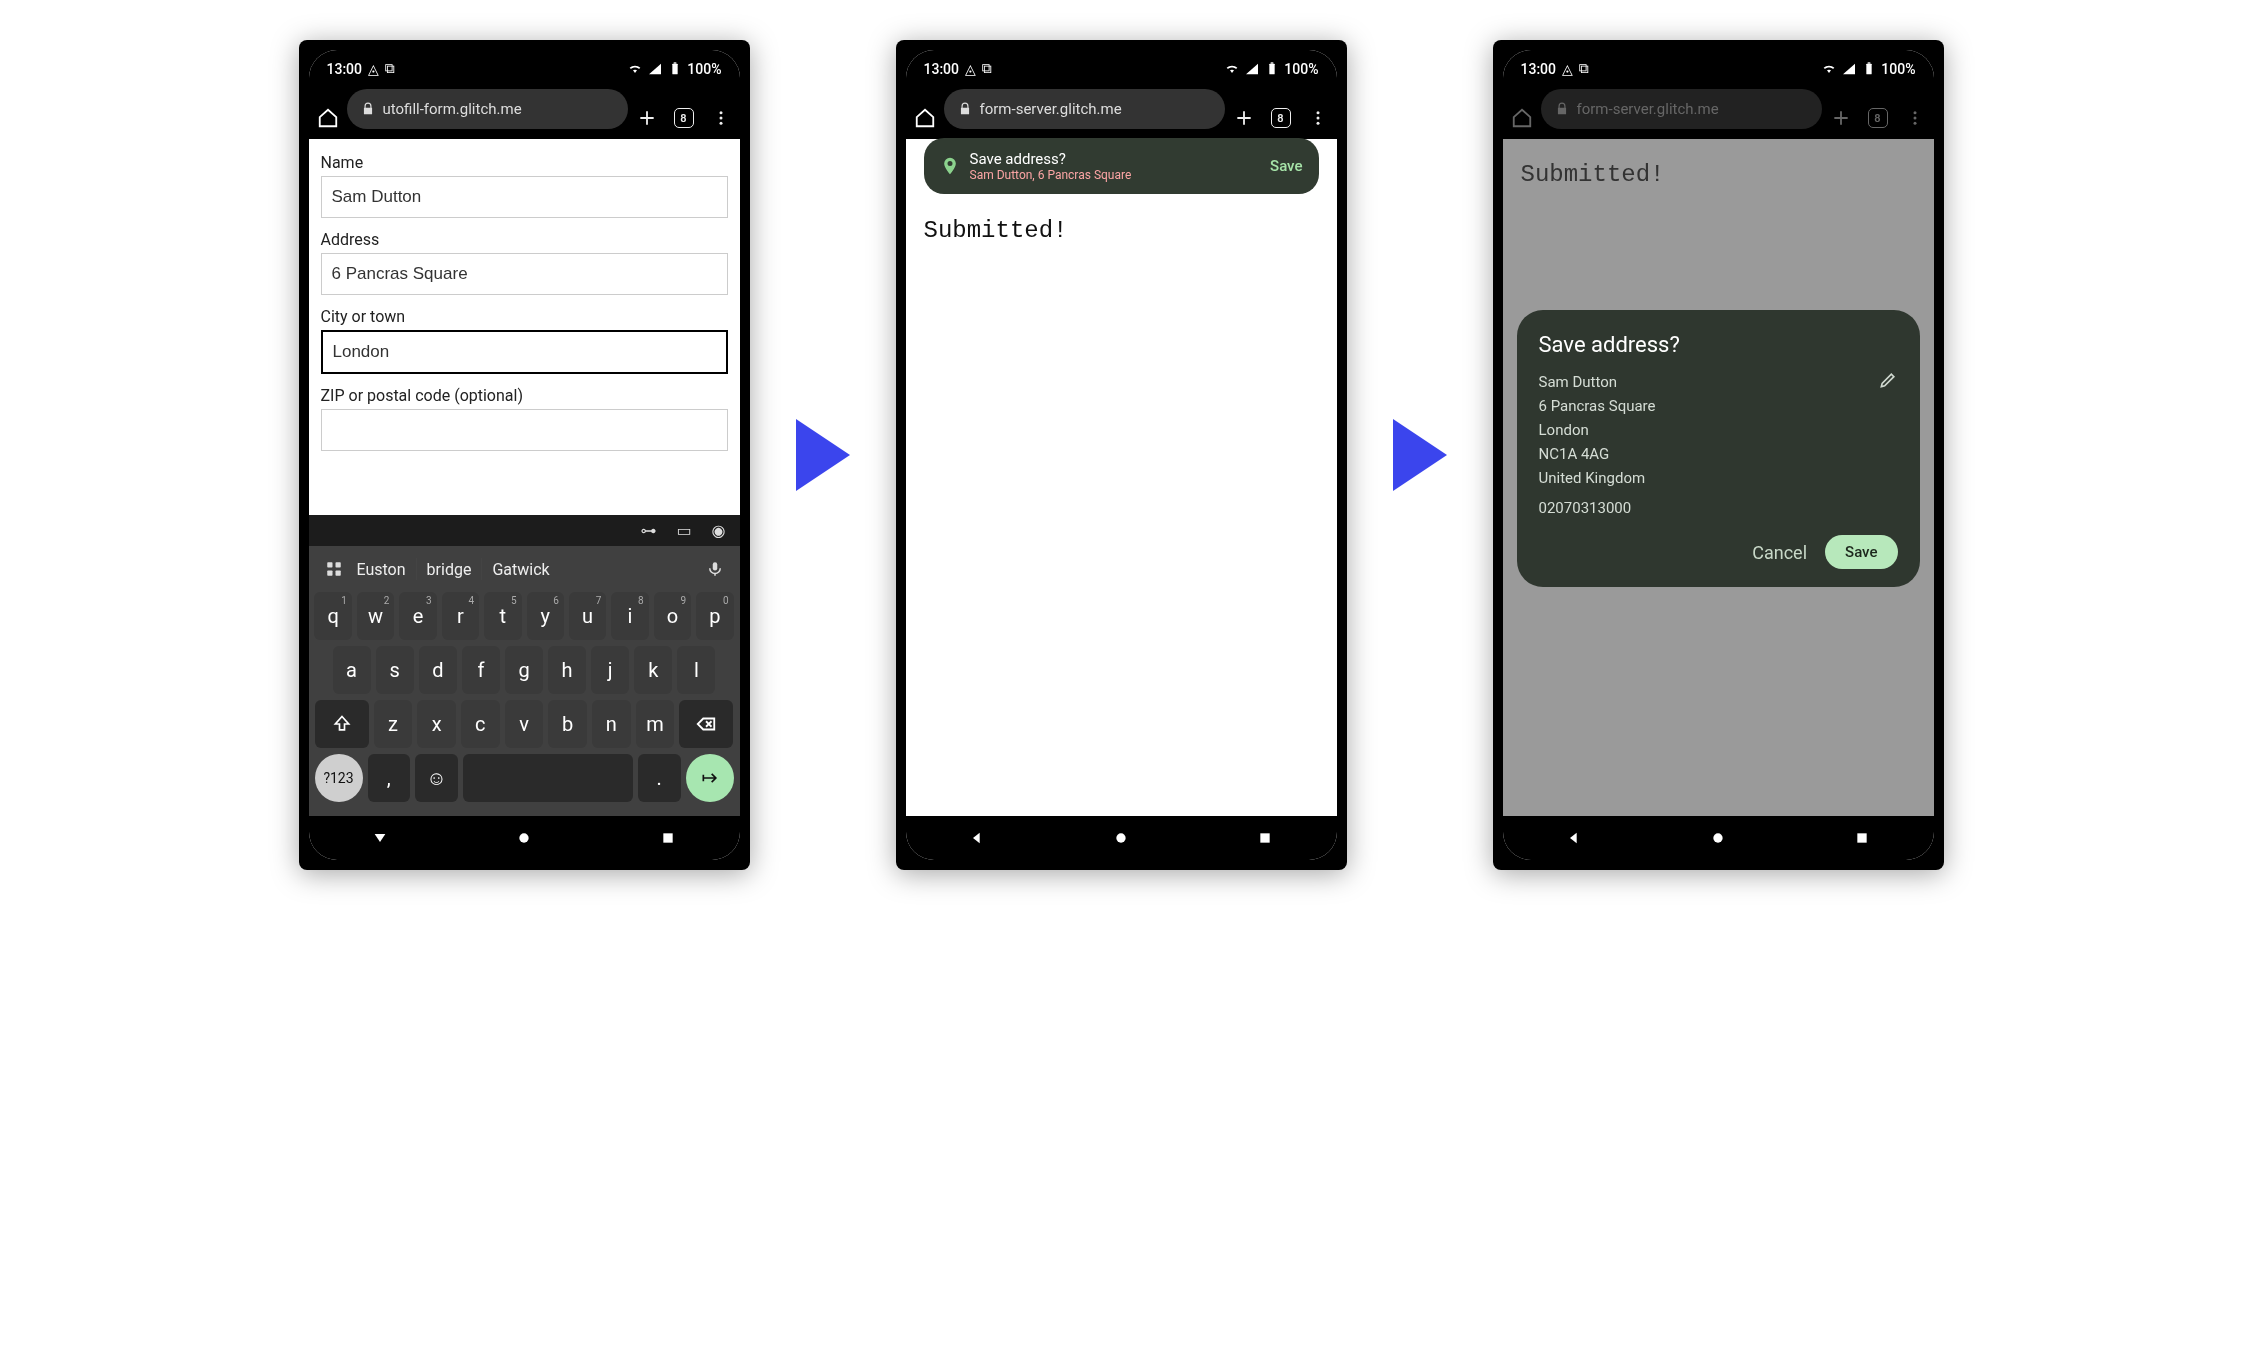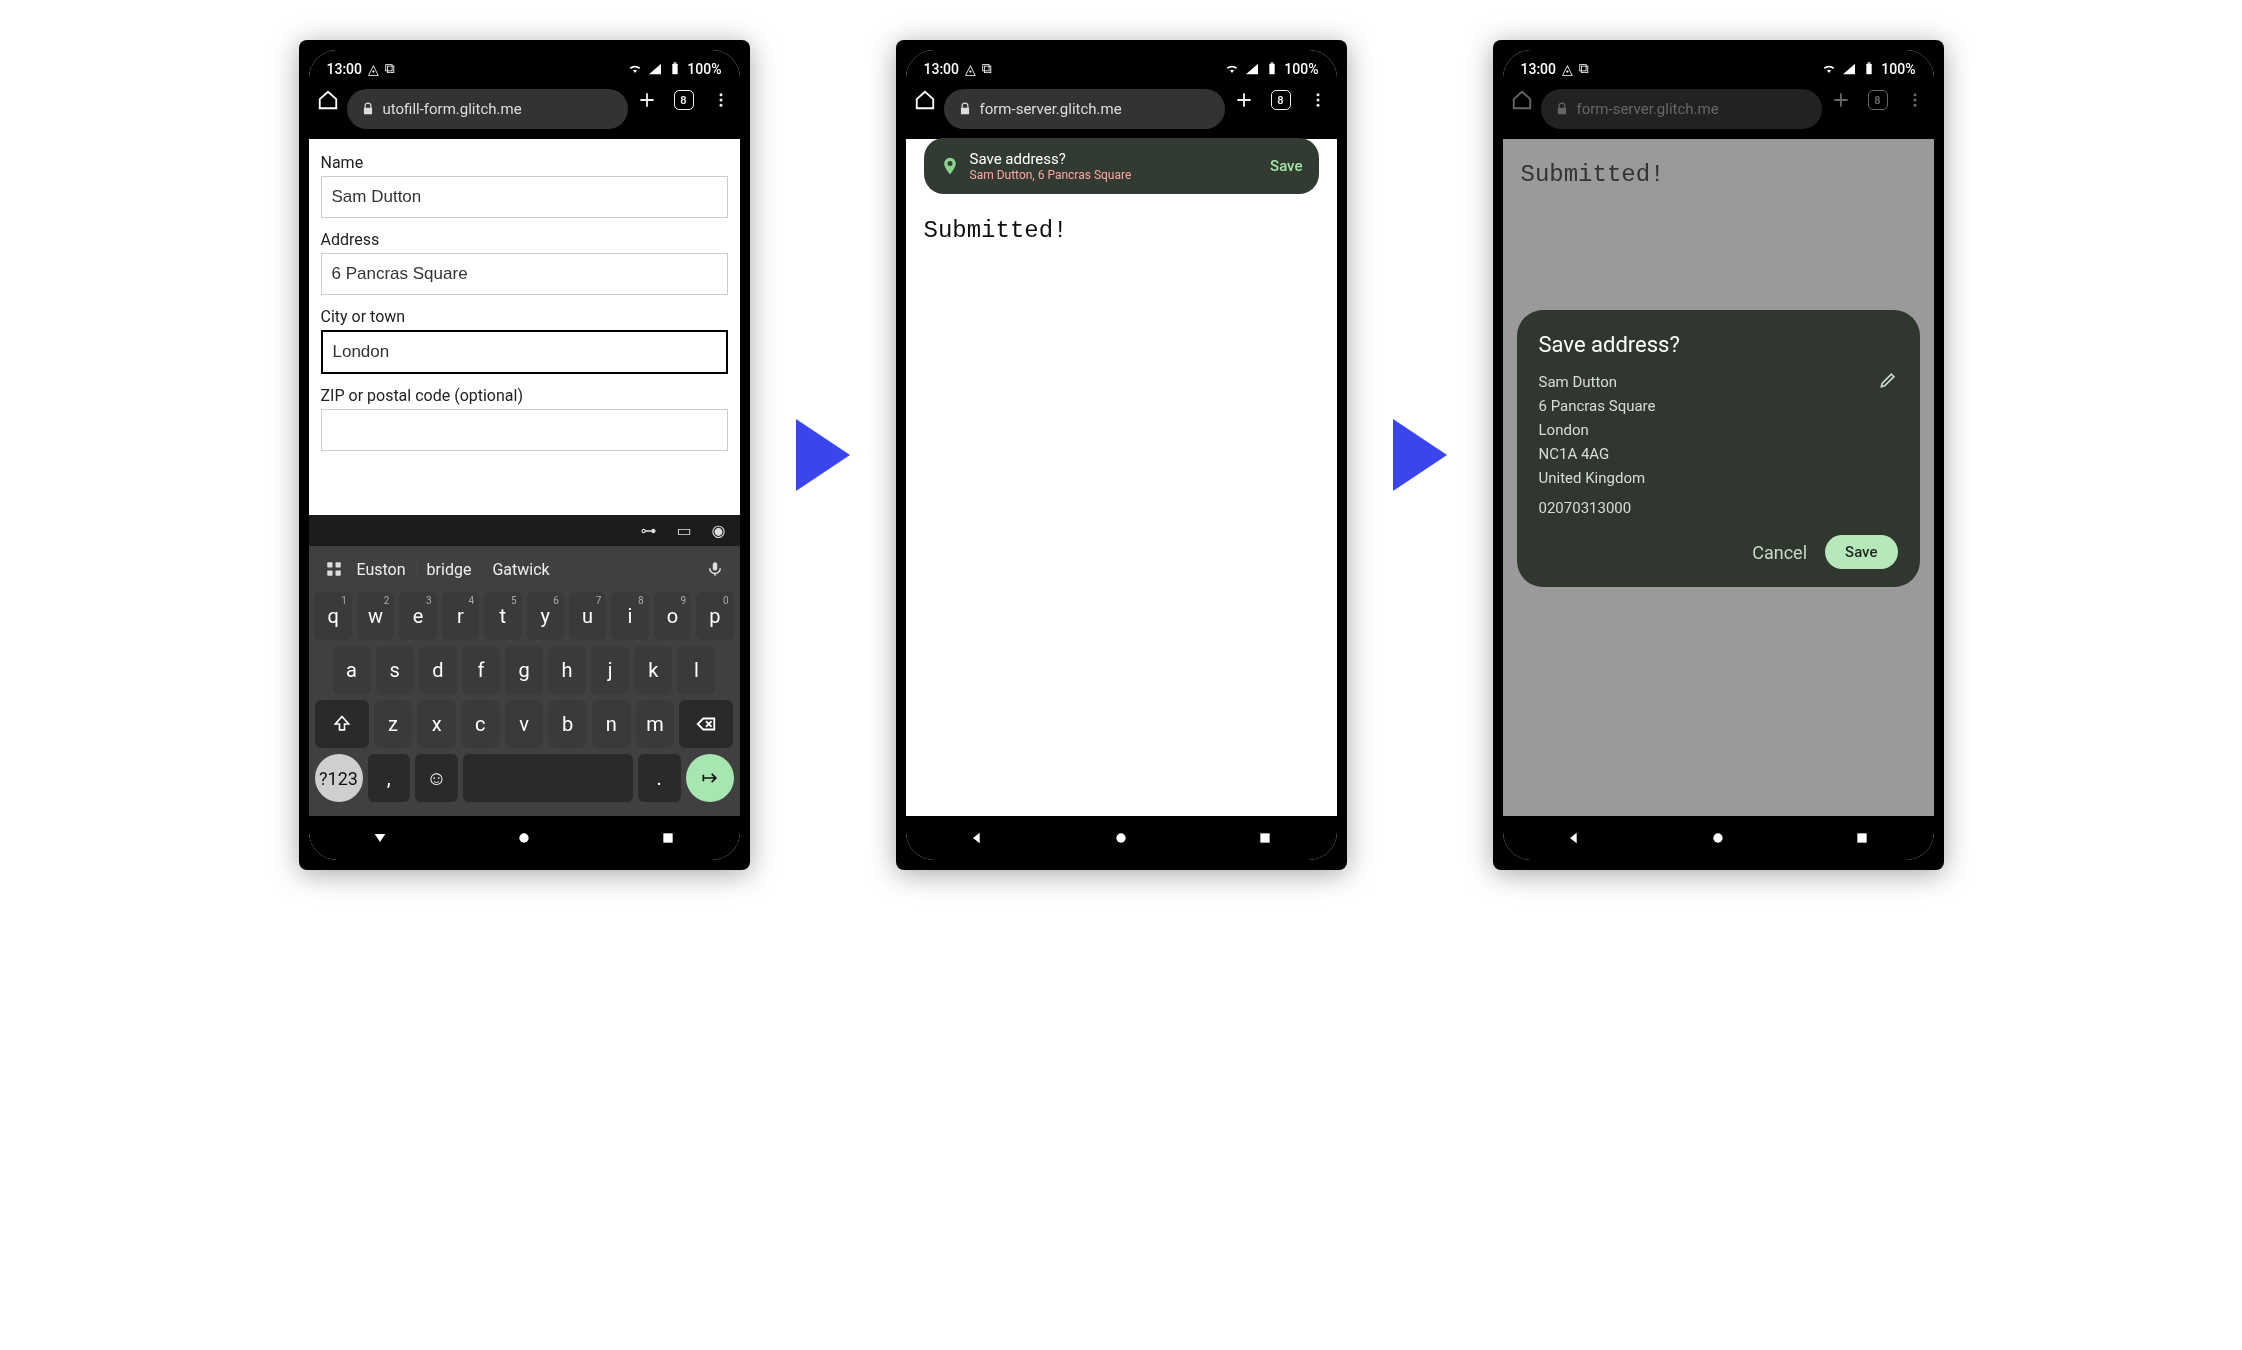--- a/index.html
+++ b/index.html
@@ -53,21 +53,21 @@
     align-items: center;
     font-weight: 500;
   }
   .status-left { display:flex; align-items:center; gap:6px; }
   .status-right { display:flex; align-items:center; gap:4px; }
   .status-right svg { width:16px; height:16px; }
   
   .url-bar {
     background: #000;
     display: flex;
-    align-items: flex-start;
+    align-items: flex-end;
     padding: 6px 8px 10px;
     gap: 8px;
   }
   .url-home { color:#fff; width:24px;height:24px; display:flex;align-items:center;justify-content:center; }
   .url-pill {
     flex: 1;
     background: #333;
     border-radius: 22px;
     height: 40px;
     display: flex;
@@ -305,21 +305,21 @@
         </div>
         <div id="kb-r3" style="display:contents;"><div class="key">z</div><div class="key">x</div><div class="key">c</div><div class="key">v</div><div class="key">b</div><div class="key">n</div><div class="key">m</div></div>
         <div class="key wide dark">
           <svg viewBox="0 0 24 24" width="22" height="22" fill="none" stroke="#fff" stroke-width="2">
               <path d="M21 6H9l-6 6 6 6h12z"></path>
               <path d="M12 9l6 6M18 9l-6 6"></path>
             </svg>
         </div>
       </div>
       <div class="kb-row">
-        <div class="key circ light" style="font-size:18px;">?123</div>
+        <div class="key circ light" style="font-size:14px;">?123</div>
         <div class="key dark">,</div>
         <div class="key dark">☺</div>
         <div class="key dark spacebar"></div>
         <div class="key dark">.</div>
         <div class="key circ green">
           <svg viewBox="0 0 24 24" width="20" height="20" stroke="#111" fill="none" stroke-width="2">
               <path d="M4 12h14M14 7l5 5-5 5"></path>
               <path d="M4 8v8"></path>
             </svg>
         </div>

